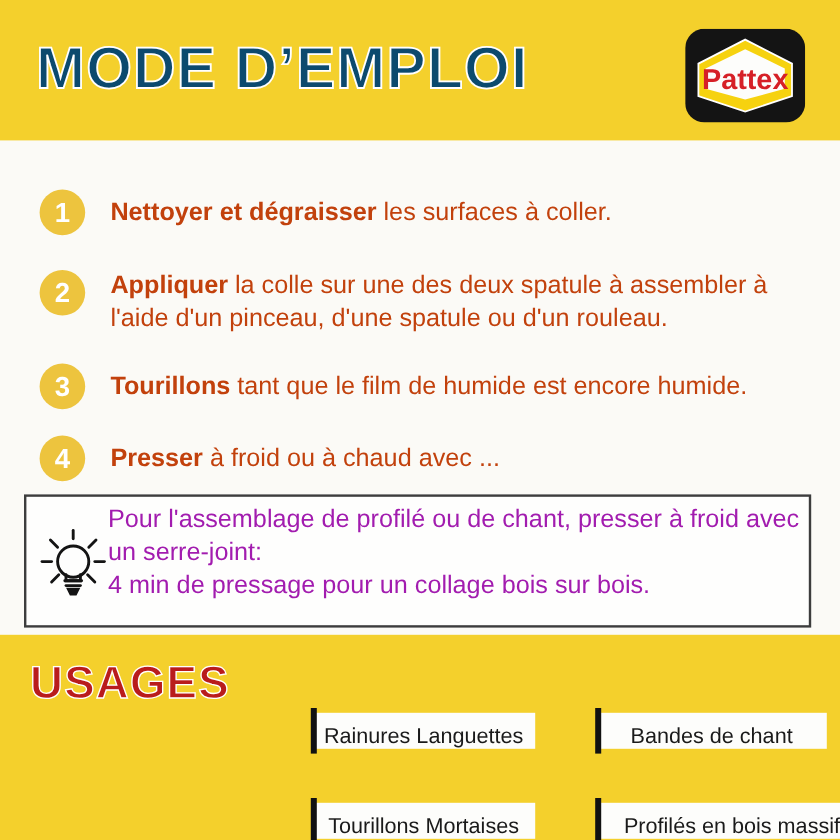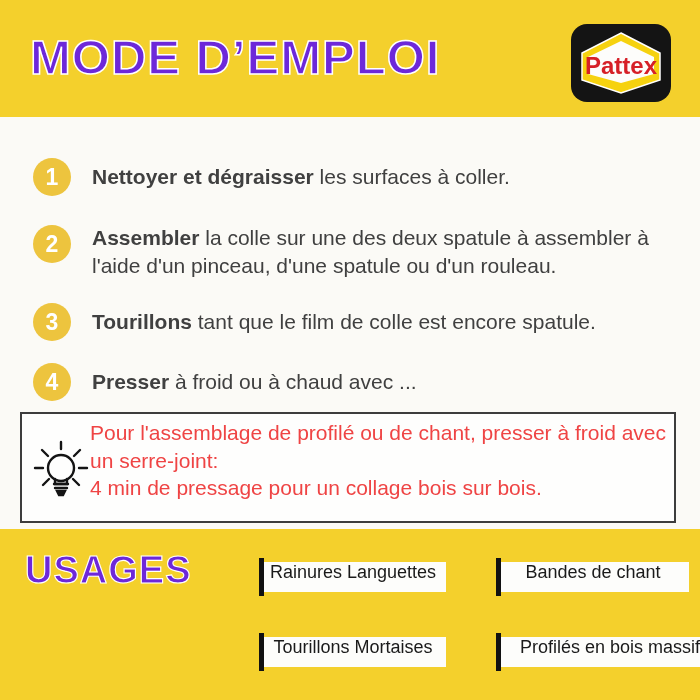--- a/index.html
+++ b/index.html
@@ -2,41 +2,41 @@
 <html><head>
 <meta charset="utf-8">
 <style>
   html,body{margin:0;padding:0;}
   body{font-family:"Liberation Sans", sans-serif;}
   #poster{position:relative;width:700px;height:700px;overflow:hidden;background:#FBFAF6;}
 
   
   .header{position:absolute;left:0;top:0;width:700px;height:117px;background:#F4D02C;}
   .title{position:absolute;left:30px;top:27px;font-size:49px;line-height:60px;font-weight:bold;
-         color:#6d28d9;letter-spacing:1px;-webkit-text-stroke:1.5px #FFFFFF;}
+         color:#0c4a6e;letter-spacing:1px;-webkit-text-stroke:1.5px #FFFFFF;}
   .logo{position:absolute;left:571px;top:24px;width:100px;height:78px;}
 
   
   .step-circle{position:absolute;width:38px;height:38px;border-radius:50%;background:#EDC43E;
                color:#FFFFFF;font-weight:bold;font-size:23px;display:flex;align-items:center;justify-content:center;}
-  .step-text{position:absolute;left:92px;width:585px;font-size:21px;line-height:28px;color:#404040;}
+  .step-text{position:absolute;left:92px;width:585px;font-size:21px;line-height:28px;color:#c2410c;}
   .step-text b{font-weight:bold;}
 
   
   .tipbox{position:absolute;left:20px;top:412px;width:656px;height:111px;background:#FEFEFD;
           border:2px solid #3d3d3d;box-sizing:border-box;}
   .bulb{position:absolute;left:10px;top:22px;width:58px;height:68px;}
-  .tip-text{position:absolute;left:68px;top:5px;width:578px;font-size:21px;line-height:27.5px;color:#ef4444;}
+  .tip-text{position:absolute;left:68px;top:5px;width:578px;font-size:21px;line-height:27.5px;color:#a21caf;}
 
   
   .footer{position:absolute;left:0;top:529px;width:700px;height:171px;background:#F4D02C;}
-  .usages-title{position:absolute;left:25px;top:20px;font-size:38px;font-weight:bold;color:#6d28d9;
+  .usages-title{position:absolute;left:25px;top:20px;font-size:38px;font-weight:bold;color:#b91c1c;
                 letter-spacing:1px;-webkit-text-stroke:1.1px #FFFFFF;}
-  .usage-tag{position:absolute;height:30px;background:#FDFDFB;display:flex;align-items:flex-start;
-             justify-content:center;font-size:18px;color:#1a1a1a;white-space:nowrap;}
+  .usage-tag{position:absolute;height:30px;background:#FDFDFB;display:flex;align-items:flex-end;
+             justify-content:center;font-size:18px;color:#1a1a1a;white-space:nowrap;margin-top:32px;}
   .usage-tag .bar{position:absolute;left:-1px;top:-4px;width:5px;height:38px;background:#111111;}
   .tag-1{left:260px;top:33px;width:186px;}
   .tag-2{left:497px;top:33px;width:192px;}
   .tag-3{left:260px;top:108px;width:186px;}
   .tag-4{left:497px;top:108px;width:226px;}
 </style>
 </head>
 <body>
 
 <div id="poster">
@@ -49,24 +49,24 @@
       <polygon points="50,17 83,33 83,50 50,59 17,50 17,33" fill="#FDFDFB"></polygon>
       <text x="50" y="50" text-anchor="middle" font-family="Liberation Sans, sans-serif" font-size="24" font-weight="bold" fill="#D62027">Pattex</text>
     </svg>
   </div>
 
   <div>
     <div class="step-circle" style="left:33px;top:158px;">1</div>
     <div class="step-text" style="top:163px;"><b>Nettoyer et dégraisser</b><span> les surfaces à coller.</span></div>
 
     <div class="step-circle" style="left:33px;top:225px;">2</div>
-    <div class="step-text" style="top:224px;"><b>Assembler</b><span> la colle sur une des deux spatule à assembler à l'aide d'un pinceau, d'une spatule ou d'un rouleau.</span></div>
+    <div class="step-text" style="top:224px;"><b>Appliquer</b><span> la colle sur une des deux spatule à assembler à l'aide d'un pinceau, d'une spatule ou d'un rouleau.</span></div>
 
     <div class="step-circle" style="left:33px;top:303px;">3</div>
-    <div class="step-text" style="top:308px;"><b>Tourillons</b><span> tant que le film de colle est encore spatule.</span></div>
+    <div class="step-text" style="top:308px;"><b>Tourillons</b><span> tant que le film de humide est encore humide.</span></div>
 
     <div class="step-circle" style="left:33px;top:363px;">4</div>
     <div class="step-text" style="top:368px;"><b>Presser</b><span> à froid ou à chaud avec ...</span></div>
   </div>
 
   <div class="tipbox">
     <svg class="bulb" viewBox="0 0 58 68" fill="none" stroke="#141414" stroke-width="2.4" stroke-linecap="round">
       <circle cx="29" cy="32" r="13"></circle>
       <path d="M23 43 L23 48 L35 48 L35 43"></path>
       <line x1="22" y1="48" x2="36" y2="48"></line>

